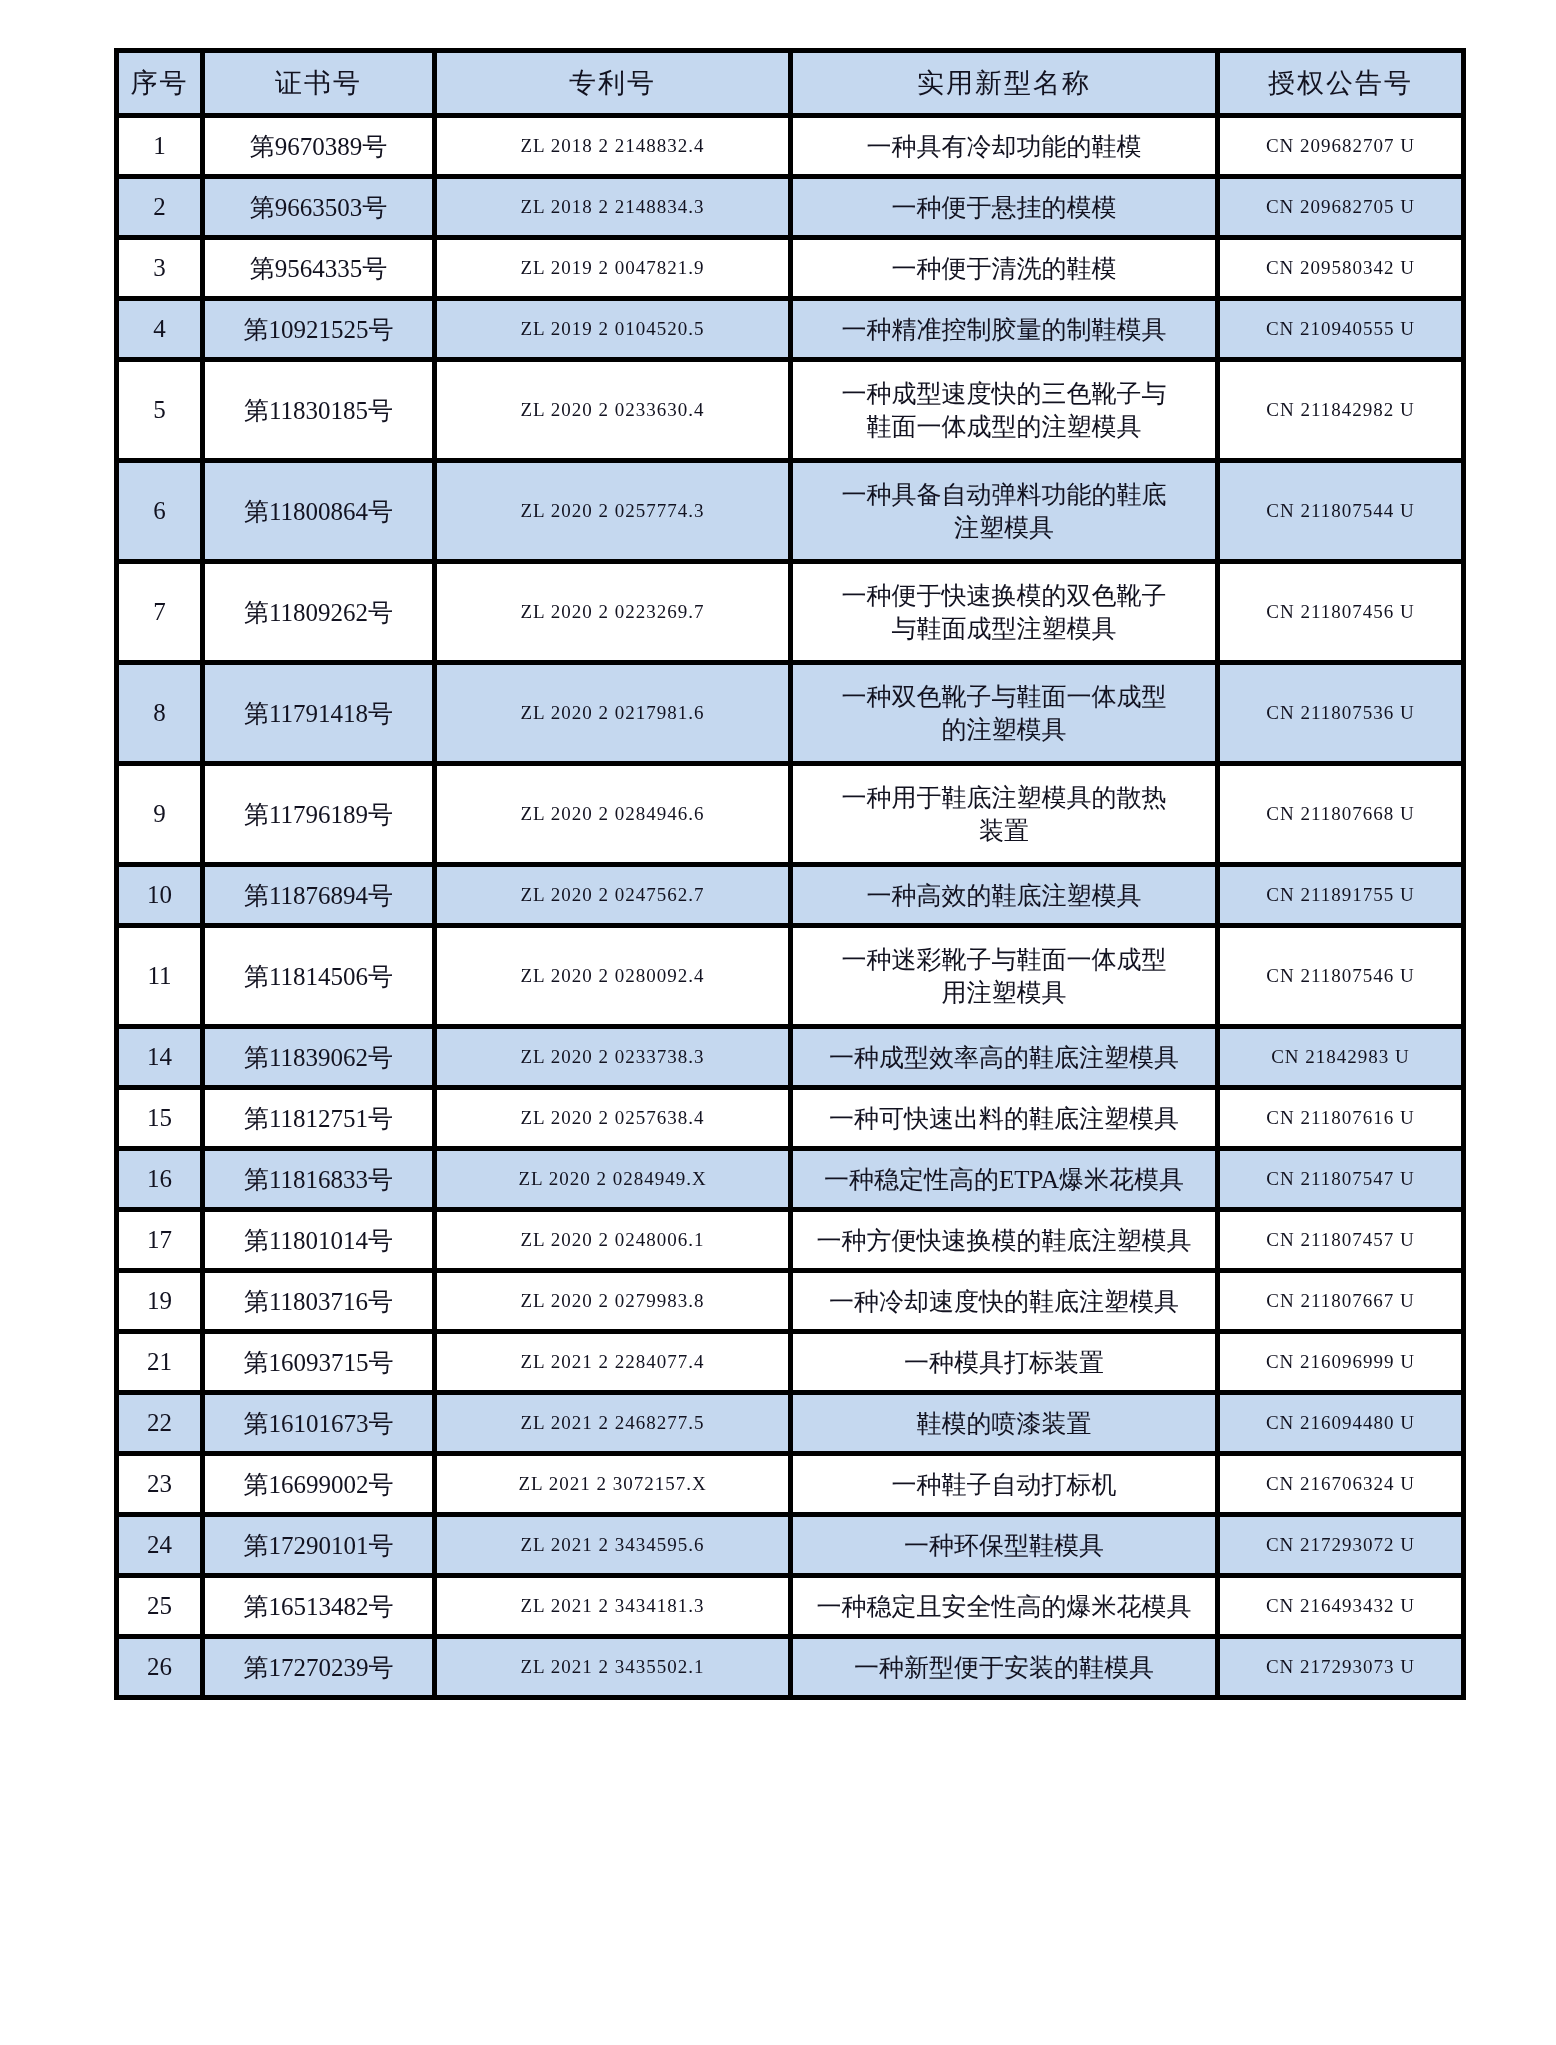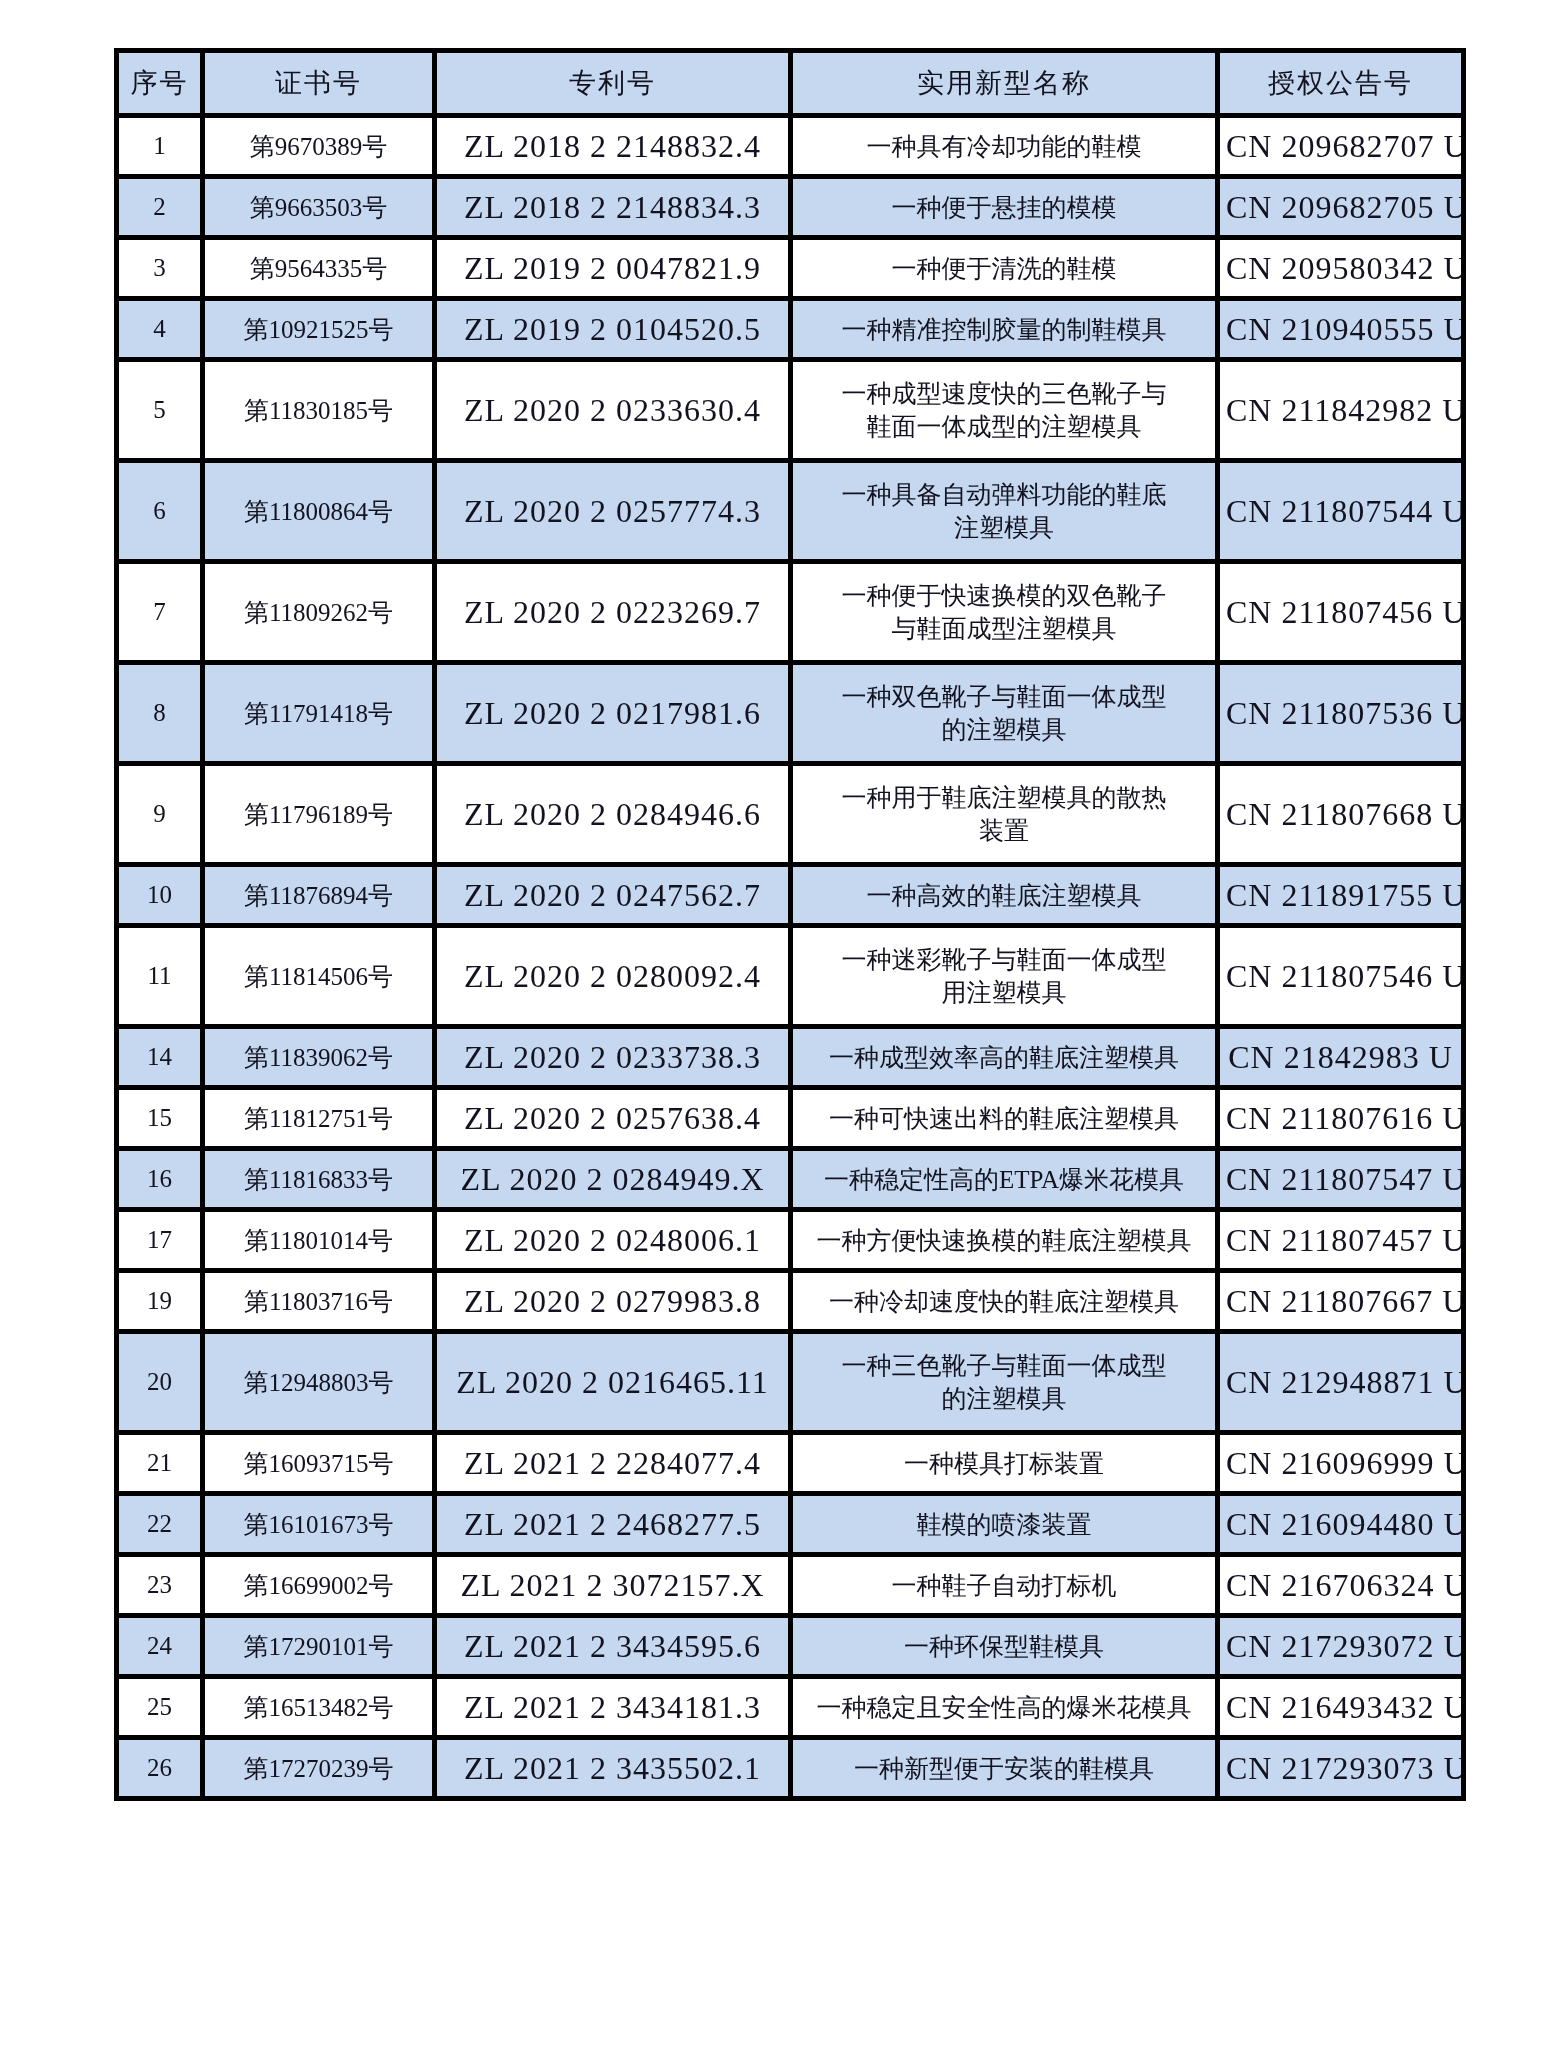--- a/index.html
+++ b/index.html
@@ -49,21 +49,21 @@
     background: #ffffff;
   }
   tr.alt td {
     background: #c5d8ef;
   }
   tr.short td { height: 56px; }
   tr.tall  td { height: 96px; }
   td.mono {
     white-space: pre;
     letter-spacing: 1px;
-    font-size: 32px;
+    font-size: 19px;
   }
   td.name {
     white-space: pre-line;
     line-height: 1.32;
     padding: 0 2px;
   }
   td.idx { font-size: 25px; }
 </style>
 </head>
 <body>
@@ -199,28 +199,20 @@
             <td class="name">一种方便快速换模的鞋底注塑模具</td>
             <td class="mono">CN 211807457 U</td>
           </tr>
           <tr class="short">
             <td class="idx">19</td>
             <td>第11803716号</td>
             <td class="mono">ZL 2020 2 0279983.8</td>
             <td class="name">一种冷却速度快的鞋底注塑模具</td>
             <td class="mono">CN 211807667 U</td>
           </tr>
-          <tr class="alt tall">
-            <td class="idx">20</td>
-            <td>第12948803号</td>
-            <td class="mono">ZL 2020 2 0216465.11</td>
-            <td class="name">一种三色靴子与鞋面一体成型
-的注塑模具</td>
-            <td class="mono">CN 212948871 U</td>
-          </tr>
           <tr class="short">
             <td class="idx">21</td>
             <td>第16093715号</td>
             <td class="mono">ZL 2021 2 2284077.4</td>
             <td class="name">一种模具打标装置</td>
             <td class="mono">CN 216096999 U</td>
           </tr>
           <tr class="alt short">
             <td class="idx">22</td>
             <td>第16101673号</td>

